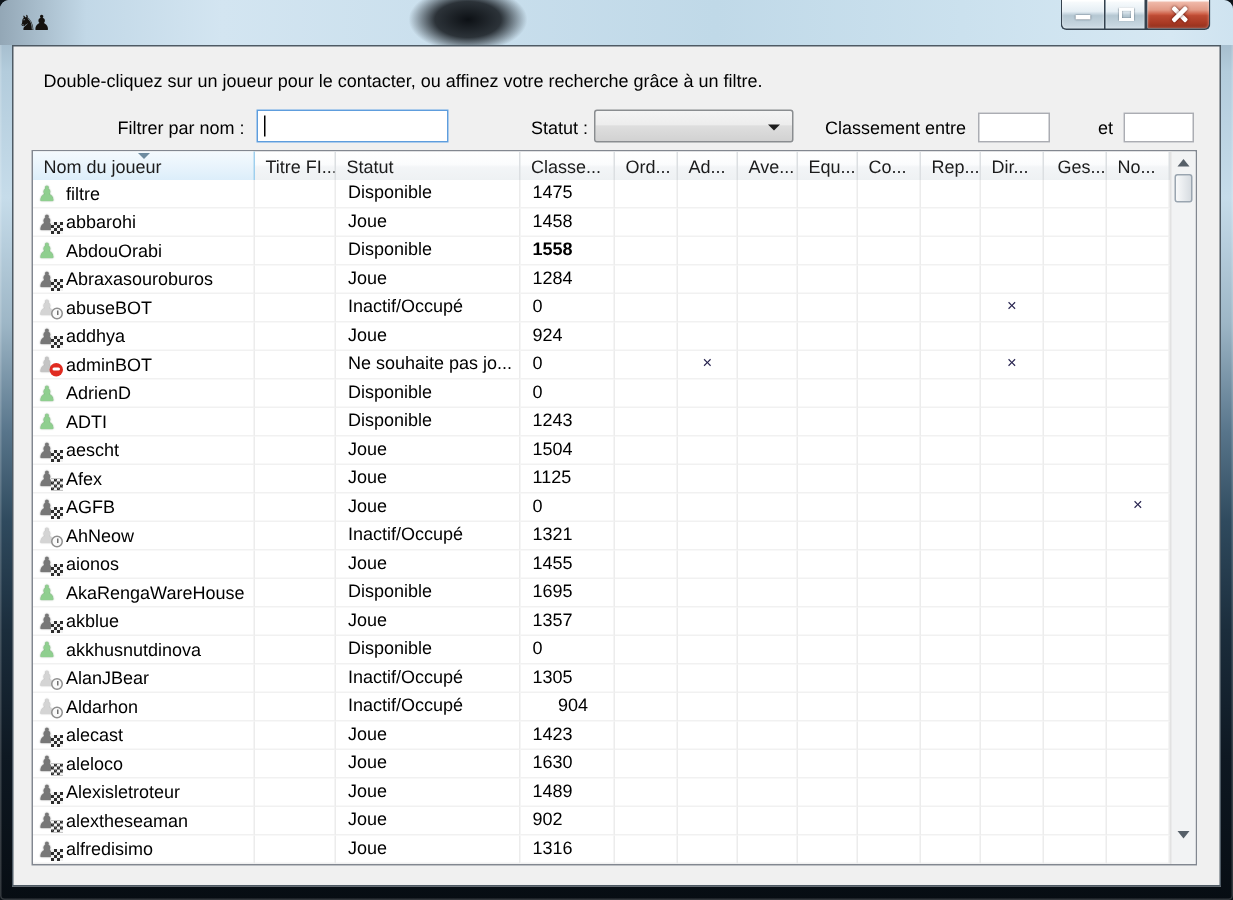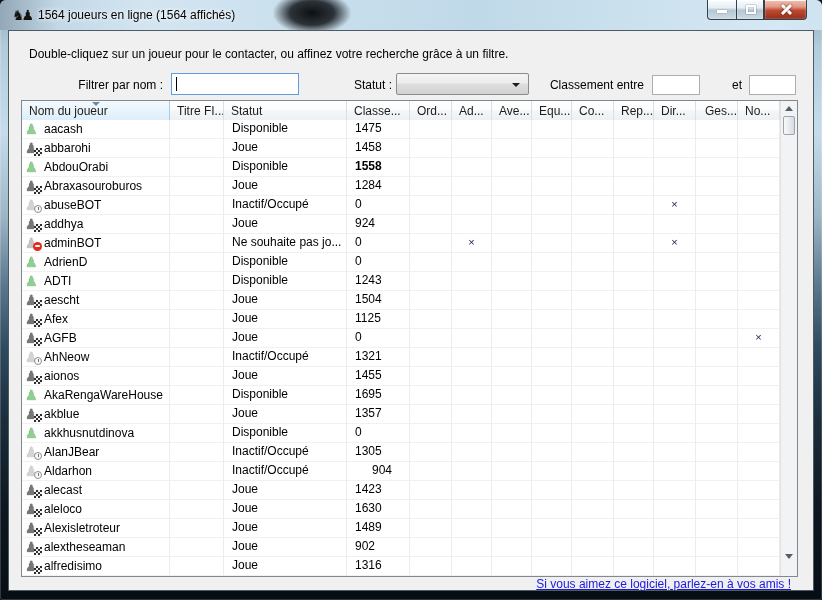--- a/index.html
+++ b/index.html
@@ -84,21 +84,20 @@
   .sthumb{position:absolute;left:2px;top:15px;width:12px;height:19px;border:1px solid #9aa5b0;border-radius:2px;box-sizing:border-box;
     background:linear-gradient(90deg,#f8f9fa 0%,#e8ebee 50%,#d7dce1 100%);cursor:pointer;}
   .footer-link{position:absolute;right:22px;top:546px;font-size:12px;color:#1a1ae0;text-decoration:underline;cursor:pointer;white-space:nowrap;}
 </style>
 </head>
 <body>
 
 <div class="window">
   <div class="titlebar">
     <span class="win-icon">♞♟</span>
-    <span class="win-title">1564 joueurs en ligne (1564 affichés)</span>
     <div class="win-buttons">
       <div class="wbtn min">
           <span class="gmin"></span>
         </div>
       <div class="wbtn max">
           <span class="gmax"></span>
         </div>
       <div class="wbtn close">
           <span class="gx r45"></span>
           <span class="gx r-45"></span>
@@ -139,21 +138,21 @@
           <div class="hcell" style="width: 42px;"><span>Dir...</span></div>
           <div class="hcell" style="width: 42px; text-align: right;"><span>Ges...</span></div>
           <div class="hcell" style="width: 42px;"><span>No...</span></div>
         </div>
       <div class="tbody">
           <div class="trow">
             <div class="tcell col-name" style="width: 148px;">
               <span class="picon available">
                 <span class="pawn">♟</span>
               </span>
-              <span>aacash</span>
+              <span>filtre</span>
             </div>
             <div class="tcell col-title" style="width: 54px;"></div>
             <div class="tcell col-status" style="width: 123px;">Disponible</div>
             <div class="tcell col-rating" style="width: 63px;">1475</div>
             <div class="tcell col-ord mark" style="width: 42px;"></div>
             <div class="tcell col-ad mark" style="width: 40px;"></div>
             <div class="tcell col-ave mark" style="width: 40px;"></div>
             <div class="tcell col-equ mark" style="width: 40px;"></div>
             <div class="tcell col-co mark" style="width: 42px;"></div>
             <div class="tcell col-rep mark" style="width: 40px;"></div>
@@ -640,15 +639,14 @@
             <div class="tcell col-no mark" style="width: 42px;"></div>
           </div>
         </div>
       <div class="vscroll">
         <span class="sarrow up"></span>
         <div class="sthumb"></div>
         <span class="sarrow down"></span>
       </div>
     </div>
 
-    <div class="footer-link">Si vous aimez ce logiciel, parlez-en à vos amis !</div>
   </div>
 </div>
 
 </body></html>

